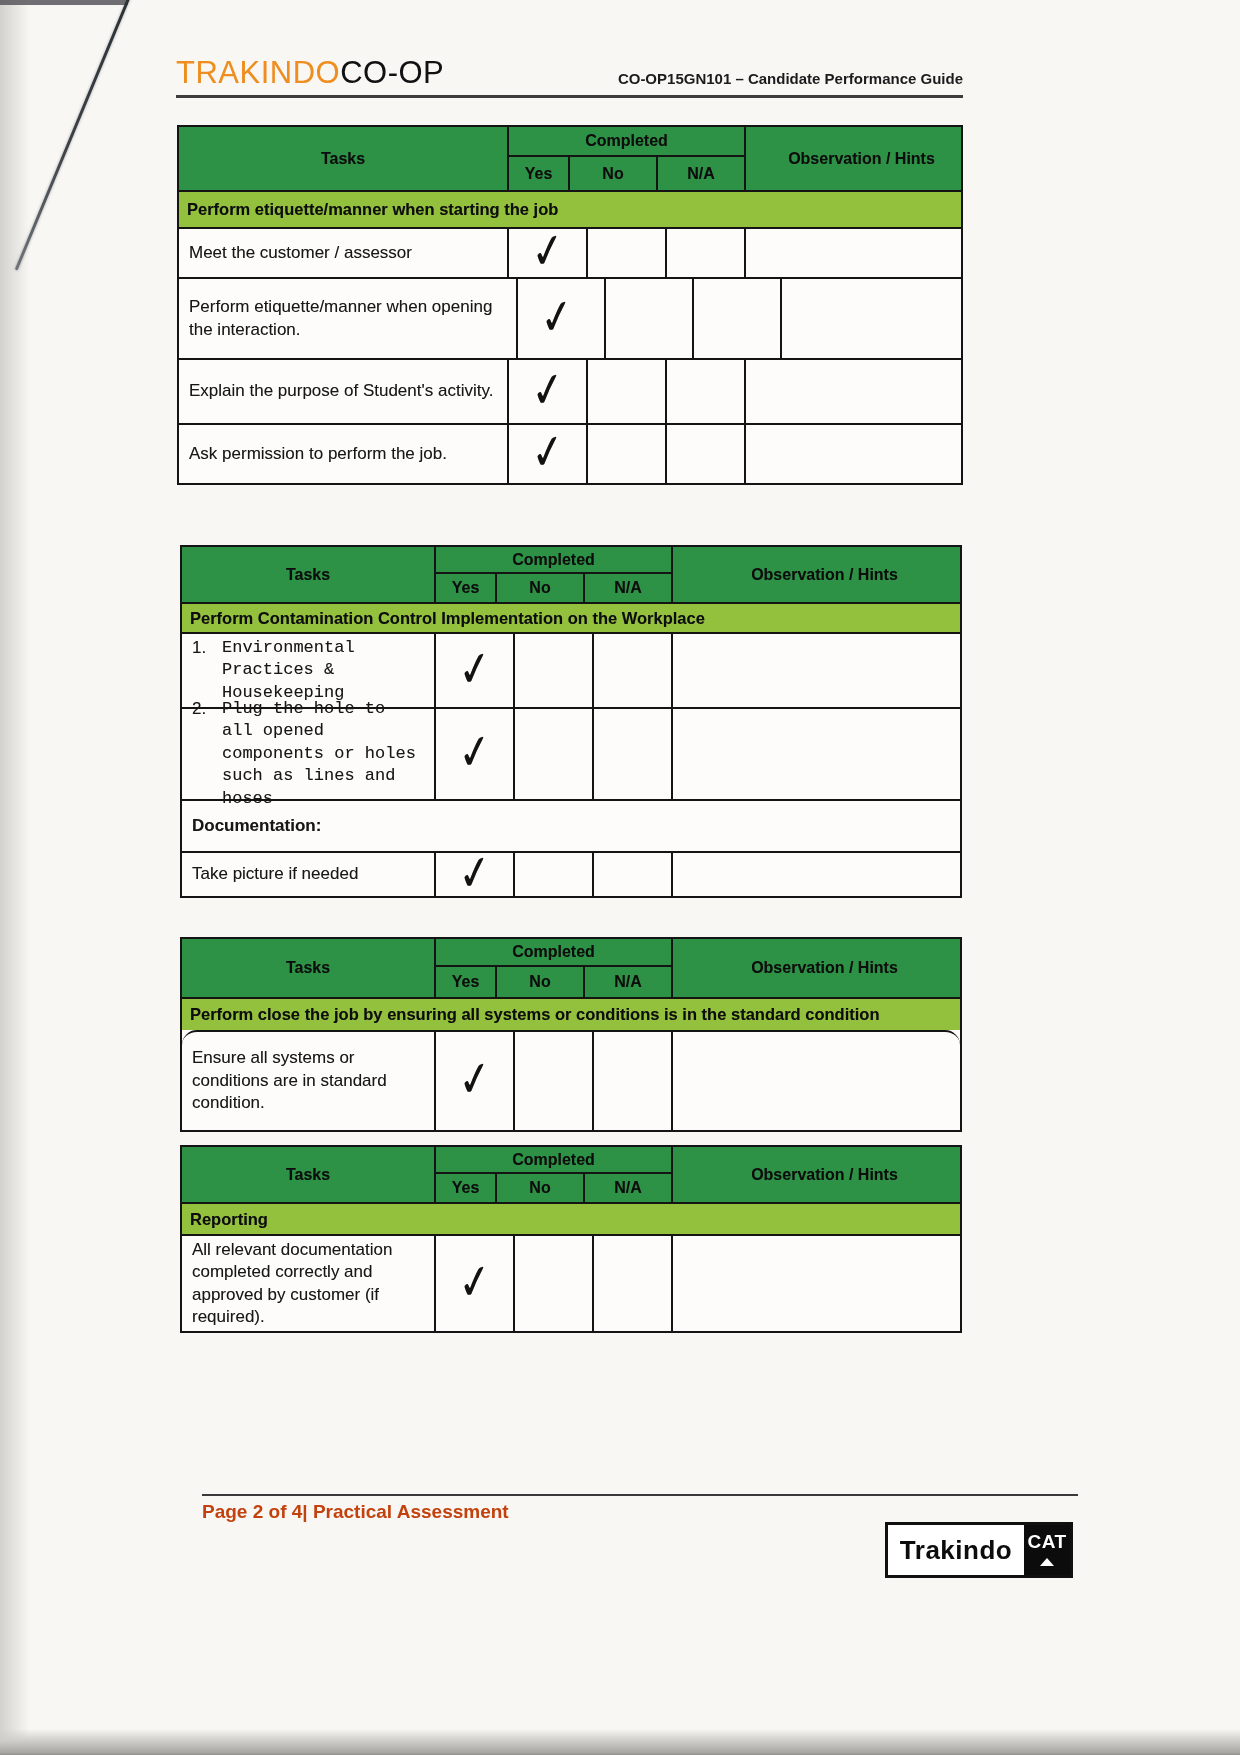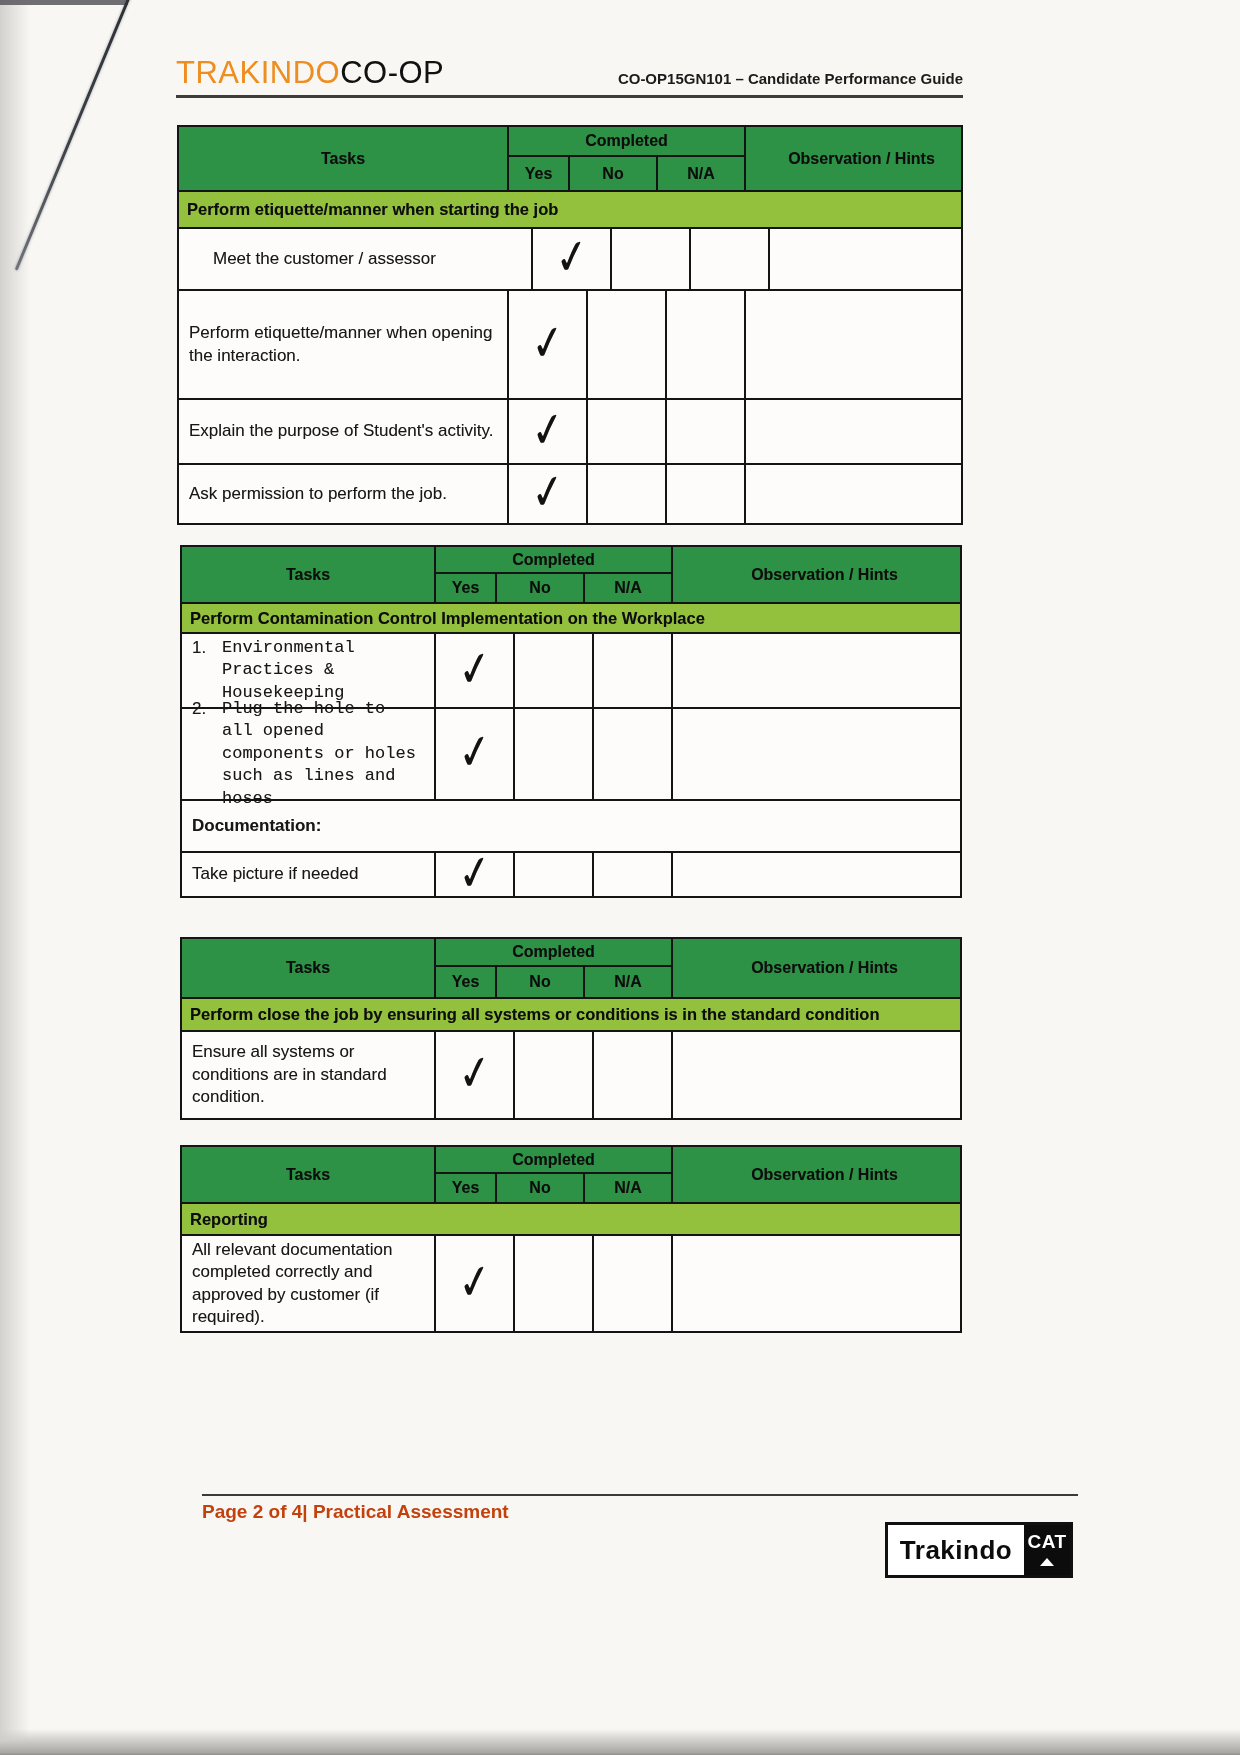--- a/index.html
+++ b/index.html
@@ -97,30 +97,30 @@
         <div class="h-completed" style="height:30px;">Completed</div>
         <div class="h-ynn">
           <div class="h-yes">Yes</div>
           <div class="h-no">No</div>
           <div class="h-na">N/A</div>
         </div>
       </div>
       <div class="h-obs">Observation / Hints</div>
     </div>
     <div class="section-row" style="height:37px;">Perform etiquette/manner when starting the job</div>
-    <div class="trow" style="height:62px;padding-left:24px;">
+    <div class="trow" style="height:50px;">
       <div class="c-task">Meet the customer / assessor</div>
       <div class="c-yes">
           <span class="tick">✓</span>
         </div>
       <div class="c-no"></div>
       <div class="c-na"></div>
       <div class="c-obs"></div>
     </div>
-    <div class="trow" style="height:109px;">
+    <div class="trow" style="height:81px;gap:9px;">
       <div class="c-task">Perform etiquette/manner when opening the interaction.</div>
       <div class="c-yes">
           <span class="tick">✓</span>
         </div>
       <div class="c-no"></div>
       <div class="c-na"></div>
       <div class="c-obs"></div>
     </div>
     <div class="trow" style="height:65px;">
       <div class="c-task">Explain the purpose of Student's activity.</div>
@@ -203,21 +203,21 @@
         <div class="h-completed" style="height:28px;">Completed</div>
         <div class="h-ynn">
           <div class="h-yes">Yes</div>
           <div class="h-no">No</div>
           <div class="h-na">N/A</div>
         </div>
       </div>
       <div class="h-obs">Observation / Hints</div>
     </div>
     <div class="section-row" style="height:33px;">Perform close the job by ensuring all systems or conditions is in the standard condition</div>
-    <div class="trow" style="height:88px;">
+    <div class="trow" style="height:100px;border-radius:15px;">
       <div class="c-task">Ensure all systems or conditions are in standard condition.</div>
       <div class="c-yes">
           <span class="tick">✓</span>
         </div>
       <div class="c-no"></div>
       <div class="c-na"></div>
       <div class="c-obs"></div>
     </div>
   </section>
 

